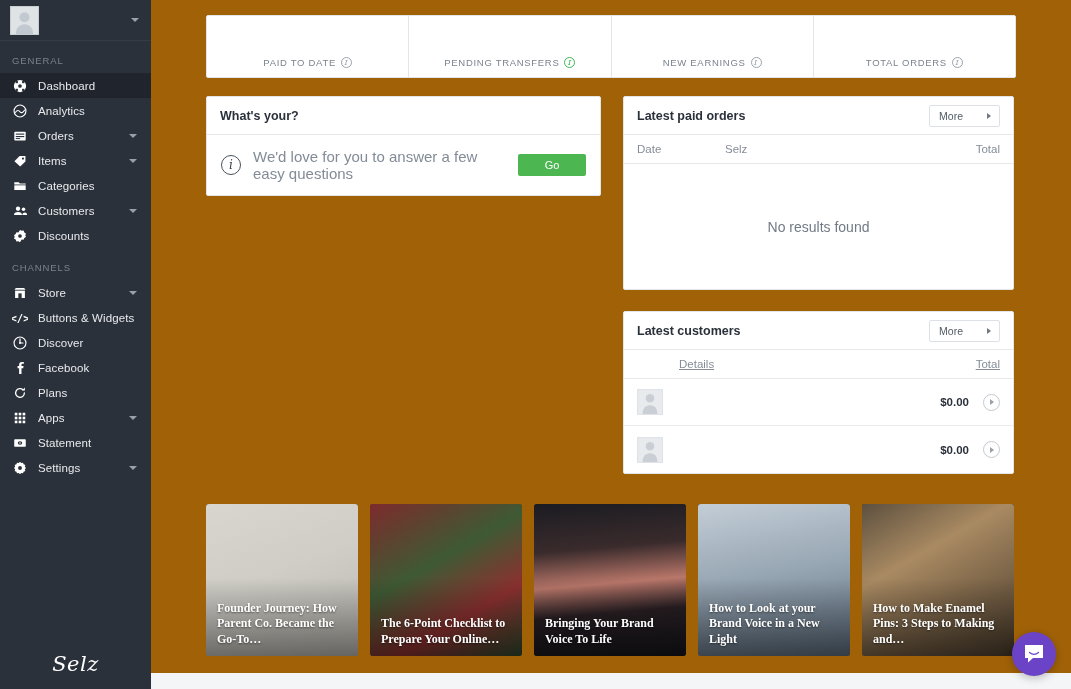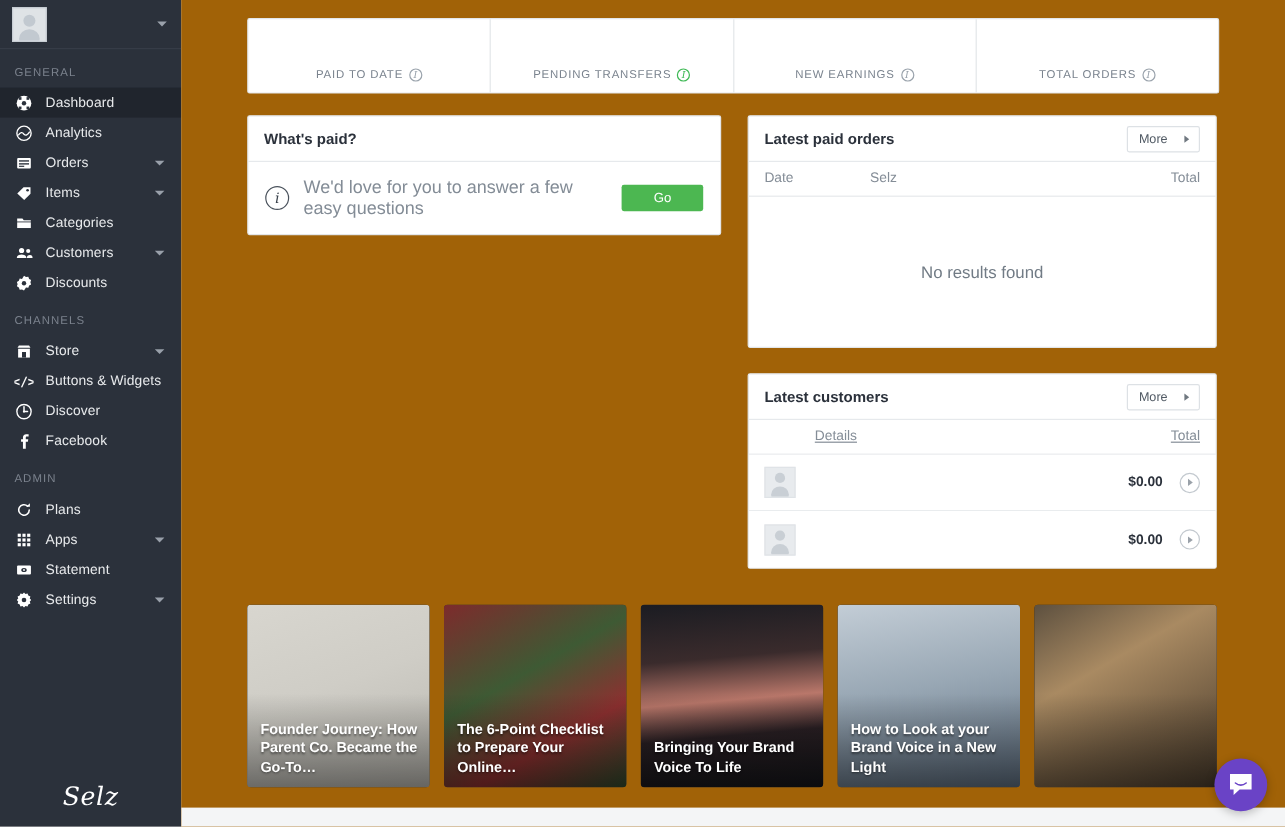--- a/index.html
+++ b/index.html
@@ -157,21 +157,21 @@
     border-bottom: 1px solid #e6e9ec;
   }
   .card-title { font-size: 12.5px; color: #2b313b; font-weight: bold; }
   .btn-more {
     border: 1px solid #dde1e5;
     background: #fff;
     border-radius: 2px;
     font-size: 10.5px;
     color: #515a64;
     padding: 4px 8px 4px 9px;
-    display: flex; align-items: center; gap: 14px;
+    display: flex; align-items: center; gap: 24px;
     cursor: pointer;
     font-family: "Liberation Sans", sans-serif;
   }
   .btn-more .tri {
     width: 0; height: 0;
     border-top: 3.5px solid transparent;
     border-bottom: 3.5px solid transparent;
     border-left: 4.5px solid #707880;
   }
 
@@ -249,20 +249,21 @@
     border-bottom: 3px solid transparent;
     border-left: 4px solid #9aa1a9;
     margin-left: 1px;
   }
 
   
   .articles {
     display: flex; gap: 12px;
     margin-top: 18px;
     padding: 12px 55px;
+    font-family: Liberation Serif, serif;
   }
   .art {
     width: 152px; flex: 0 0 152px;
     height: 152px;
     border-radius: 3px;
     overflow: hidden;
     position: relative;
     cursor: pointer;
     background: #333;
   }
@@ -417,21 +418,20 @@
           <span class="lbl">Discover</span>
         </div>
         <div class="sb-item">
           <span class="ico">
             <svg width="14" height="14" viewBox="0 0 16 16">
               <path d="M10.5 3.2 h1.9 v-2.2 h-2.3 c-2 0-3.1 1.2-3.1 3.2 v1.6 h-1.8 v2.4 h1.8 v6.6 h2.7 v-6.6 h2 l.35-2.4 h-2.35 v-1.3 c0-.9 .25-1.3 .8-1.3z" fill="#fff"></path>
             </svg>
           </span>
           <span class="lbl">Facebook</span>
         </div>
-        <div class="sb-section">ADMIN</div>
         <div class="sb-item">
           <span class="ico">
             <svg width="14" height="14" viewBox="0 0 16 16">
               <path d="M13 8 a5 5 0 1 1 -1.6-3.7" stroke="#fff" stroke-width="1.5" fill="none" stroke-linecap="round"></path>
               <path d="M13.6 1.6 v3.4 h-3.4 z" fill="#fff"></path>
             </svg>
           </span>
           <span class="lbl">Plans</span>
         </div>
         <div class="sb-item">
@@ -510,21 +510,21 @@
             <span class="i-circle">i</span>
           </div>
         </div>
       </div>
 
       <div class="cols">
 
         <div class="col-l">
           <div class="card">
             <div class="card-head">
-              <span class="card-title">What's paid?</span>
+              <span class="card-title">What's your?</span>
             </div>
             <div class="wn-row">
               <span class="wn-i">i</span>
               <div class="wn-txt">
                 <div class="wn-s">We'd love for you to answer a few easy questions</div>
               </div>
               <button class="btn-go">Go</button>
             </div>
           </div>
         </div>
@@ -610,20 +610,21 @@
           <span class="t">Bringing Your Brand Voice To Life</span>
         </div>
         <div class="art">
           <span class="bg" style="background:linear-gradient(170deg,#c3cdd6 0%,#98a7b4 45%,#5d6d7e 100%)"></span>
           <span class="shade"></span>
           <span class="t">How to Look at your Brand Voice in a New Light</span>
         </div>
         <div class="art">
           <span class="bg" style="background:linear-gradient(150deg,#5d503f 0%,#a98a62 35%,#7b6448 65%,#4b3d2d 100%)"></span>
           <span class="shade"></span>
+          <span class="t">How to Make Enamel Pins: 3 Steps to Making and…</span>
         </div>
       </div>
     <div class="footer-band"></div>
 
     <div class="intercom">
       <svg width="22" height="22" viewBox="0 0 22 22">
         <path d="M2 2 h18 v13 h-10 l-5 4.5 v-4.5 h-3 z" fill="#ffffff"></path>
         <path d="M6.5 9.5 q4.5 3.6 9 0" stroke="#6a43c6" stroke-width="1.3" fill="none" stroke-linecap="round"></path>
       </svg>
     </div>

